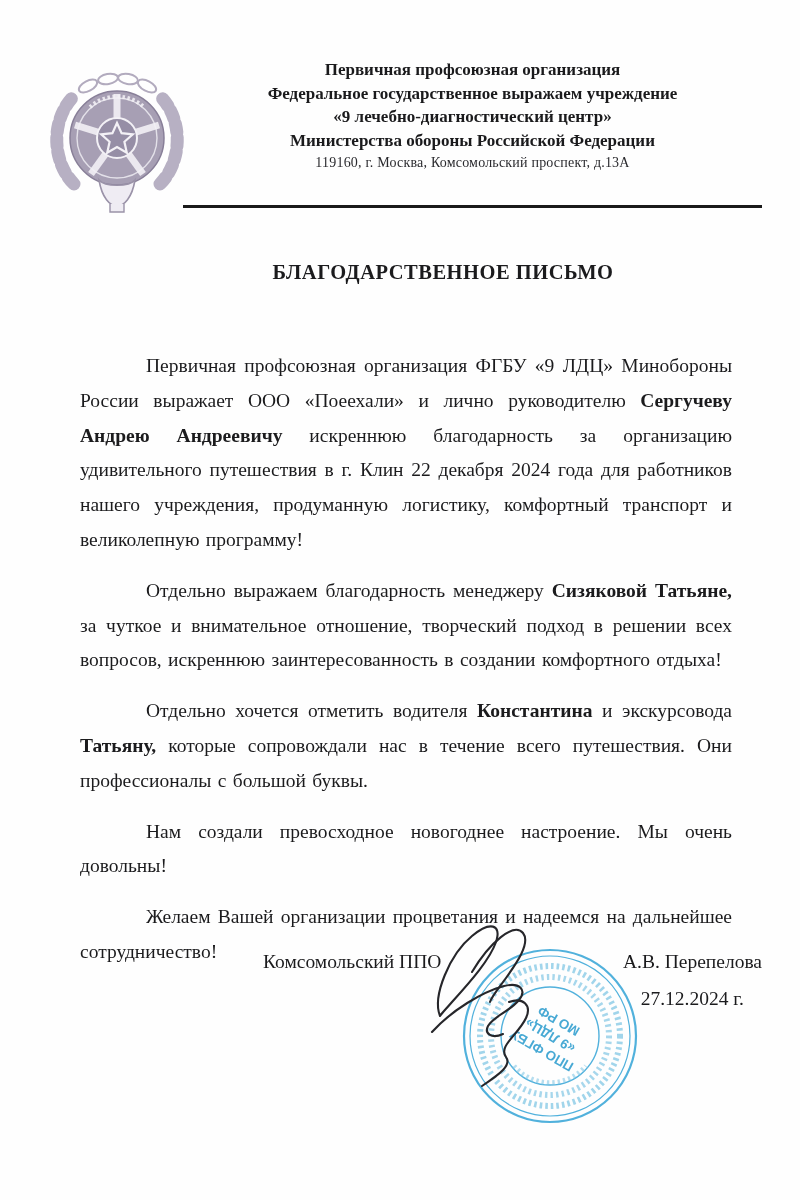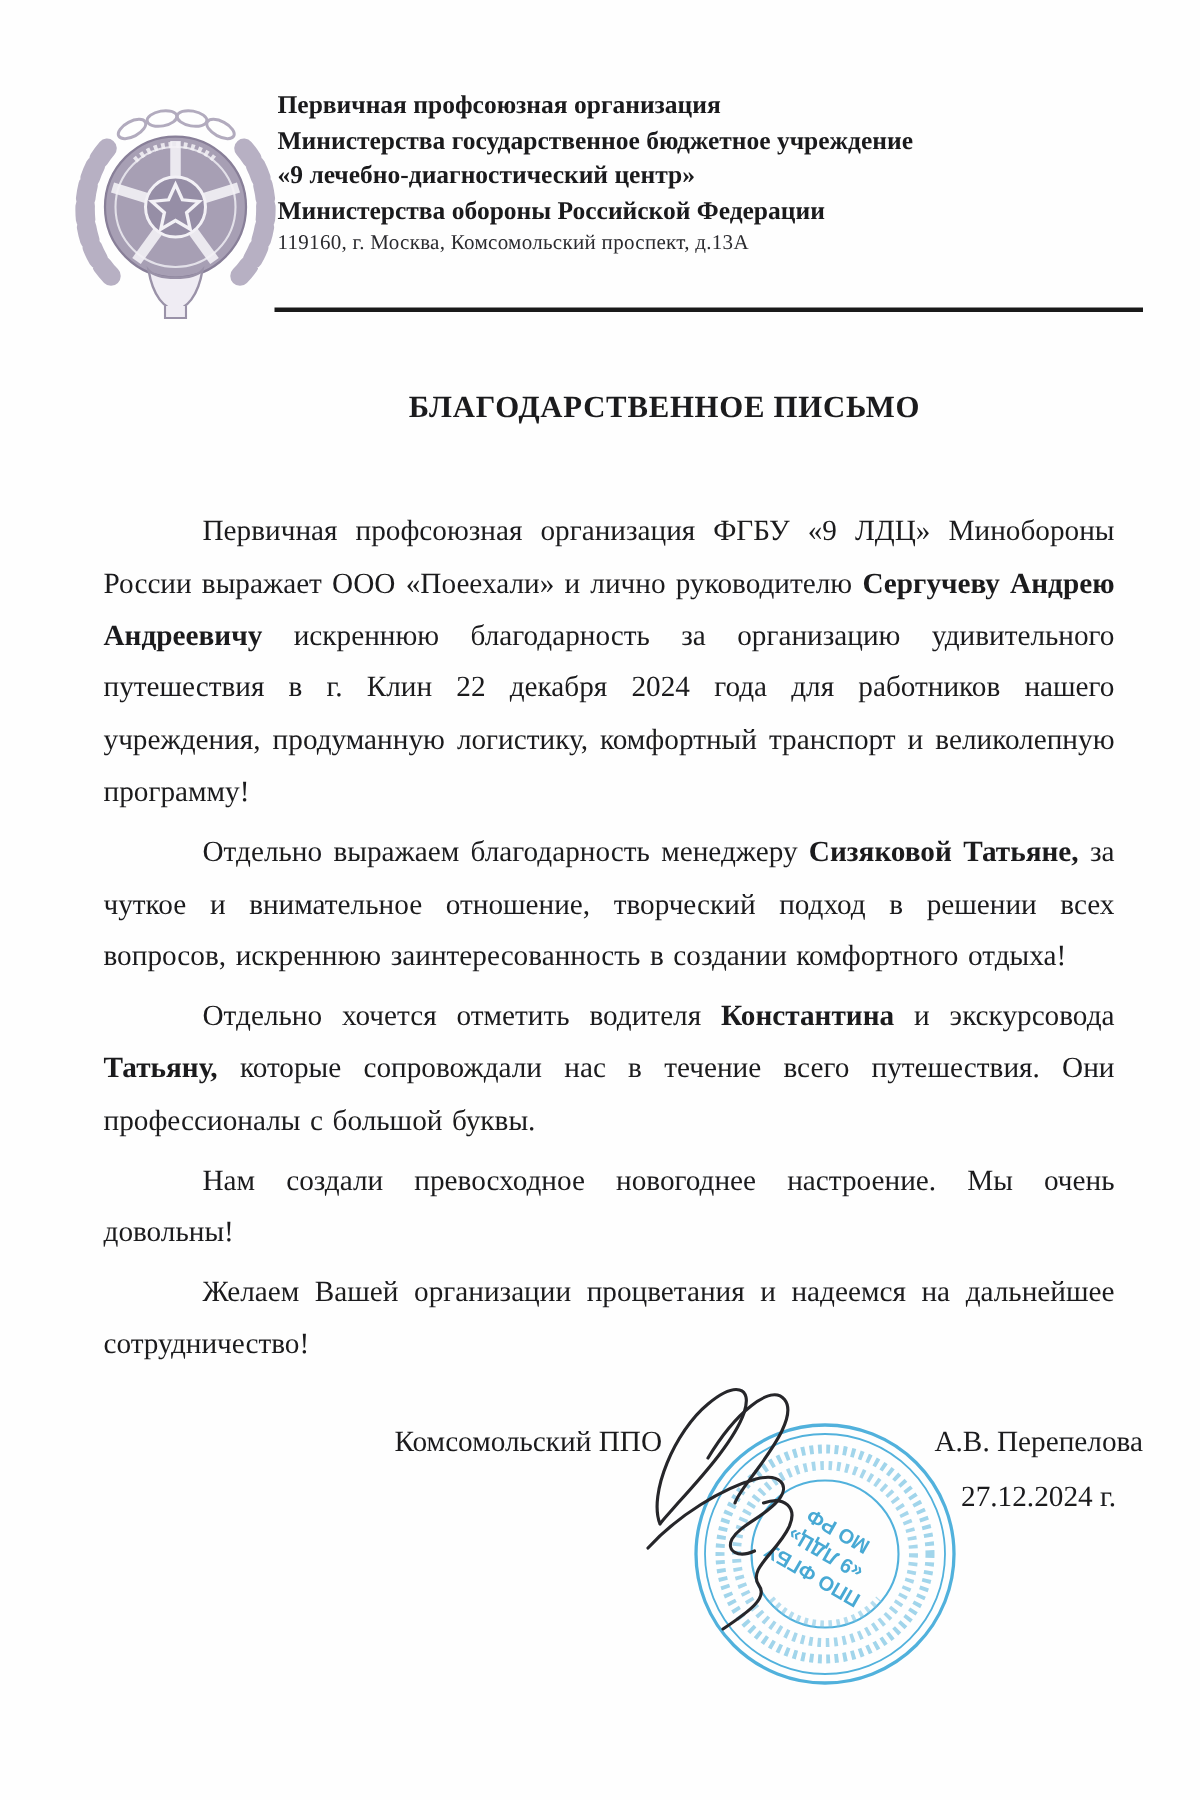--- a/index.html
+++ b/index.html
@@ -9,20 +9,21 @@
     margin:0 auto;
     background:#fefefe;
     font-family:"Liberation Serif","DejaVu Serif",serif;
     color:#1b1b1d;
     overflow:hidden;
   }
   
   .emblem{position:absolute;left:42px;top:68px;width:150px;height:145px;}
   .lh-text{
     position:absolute;left:185px;top:58px;width:575px;
+    text-align:center;
   }
   .org-line{
     font-weight:bold;
     font-size:17px;line-height:23.5px;
     color:#1a1a1c;
   }
   .contact-block{margin-top:3px;}
   .contact-line{
     font-size:14px;line-height:15.5px;
     letter-spacing:.2px;color:#2a2a2e;
@@ -35,21 +36,21 @@
   .doc-title{
     position:absolute;top:261px;left:0;width:100%;
     text-align:center;
     font-weight:bold;font-size:20.5px;letter-spacing:.5px;padding-left:43px;
   }
   
   .body-text{
     position:absolute;top:333px;left:64px;width:684px;
   }
   .body-text p{
-    margin:5px;
+    margin:16px;
     text-indent:66px;
     text-align:justify;
     font-size:19.5px;
     line-height:34.8px;
     word-spacing:1.5px;
   }
   .b{font-weight:bold;}
   
   .sig-position{
     position:absolute;left:263px;top:951px;
@@ -95,21 +96,21 @@
       <path d="M75,55 L79.6,65.2 L90.8,66.3 L82.4,73.8 L84.8,84.8 L75,79 L65.2,84.8 L67.6,73.8 L59.2,66.3 L70.4,65.2 Z" fill="none" stroke="#f3f1f6" stroke-width="2.2"></path>
 
       <path d="M48,39 A40 40 0 0 1 102,39" fill="none" stroke="#f3f1f6" stroke-width="4" stroke-dasharray="2.5 2.5" opacity=".85"></path>
 
       <path d="M57,112 C 60,130 68,138 75,138 C 82,138 90,130 93,112 C 87,119 63,119 57,112 Z" fill="#efecf3" stroke="#9a92a8" stroke-width="1.6"></path>
       <path d="M68,136 L68,144 L82,144 L82,136" fill="#efecf3" stroke="#9a92a8" stroke-width="1.4"></path>
     </svg>
 
     <div class="lh-text">
       <div class="org-line">Первичная профсоюзная организация</div>
-      <div class="org-line">Министерства государственное бюджетное учреждение</div>
+      <div class="org-line">Федеральное государственное выражаем учреждение</div>
       <div class="org-line">«9 лечебно-диагностический центр»</div>
       <div class="org-line">Министерства обороны Российской Федерации</div>
       <div class="contact-block">
         <div class="contact-line">119160, г. Москва, Комсомольский проспект, д.13А</div>
       </div>
     </div>
     <div class="lh-rule"></div>
   </div>
 
   <div class="doc-title">БЛАГОДАРСТВЕННОЕ ПИСЬМО</div>

